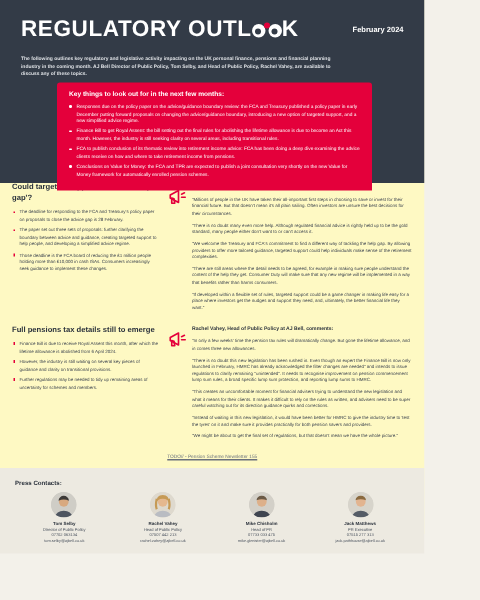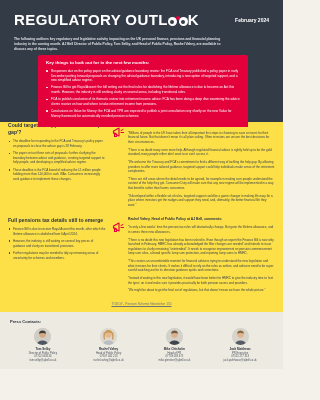--- a/index.html
+++ b/index.html
@@ -3,21 +3,21 @@
 <meta charset="utf-8">
 <style>
   * { box-sizing: border-box; margin:0; padding:0; }
   html,body { width:283px; height:400px; }
   body {
     font-family: "Liberation Sans", sans-serif;
     background:#f3f1ea;
     color:#2b323c;
     overflow:hidden;
   }
-  .page { position:relative; width:283px; height:356px; background:#fde047; }
+  .page { position:relative; width:283px; height:356px; background:#fef9c3; }
 
   
   .header {
     position:absolute; left:0; top:0; width:283px; height:122px;
     background:#333b47;
   }
   .header-inner { padding:12px 14px 0 14px; position:relative; height:100%; }
   .masthead { display:flex; align-items:flex-start; justify-content:space-between; }
   .logo {
     color:#ffffff; font-weight:bold; font-size:15px; letter-spacing:0.4px;

